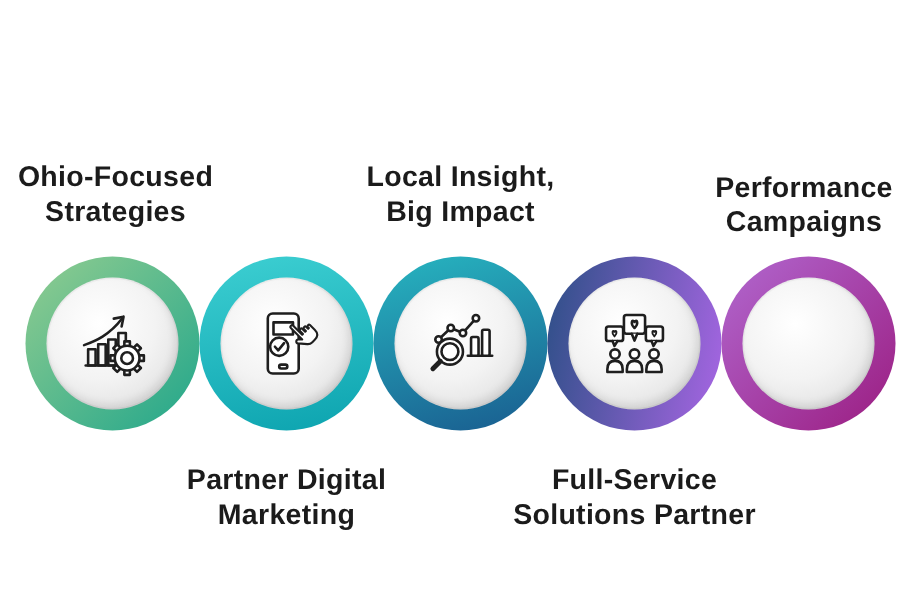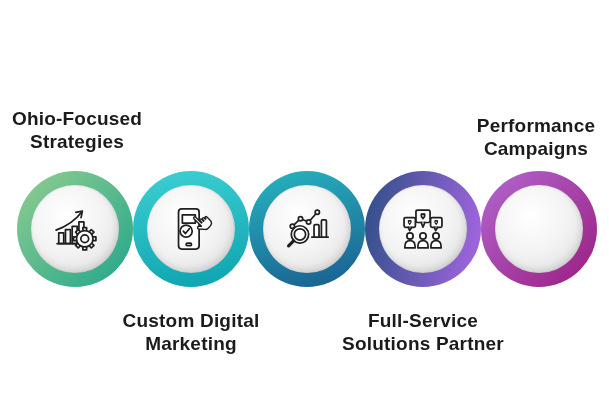--- a/index.html
+++ b/index.html
@@ -43,27 +43,31 @@
 </style>
 </head>
 <body>
 
 <div class="stage">
 
   <div class="label l1">
     <div>Ohio-Focused</div>
     <div>Strategies</div>
   </div>
+  <div class="label l3">
+    <div>Local Insight,</div>
+    <div>Big Impact</div>
+  </div>
   <div class="label l5">
     <div>Performance</div>
     <div>Campaigns</div>
   </div>
 
   <div class="label l2">
-    <div>Custom Digital</div>
+    <div>Partner Digital</div>
     <div>Marketing</div>
   </div>
   <div class="label l4">
     <div>Full-Service</div>
     <div>Solutions Partner</div>
   </div>
 
   <div class="ring c1" style="background: linear-gradient(135deg, rgb(146, 205, 144), rgb(33, 166, 139));">
     <div class="disc">
       <svg class="icon" width="52" height="52" viewBox="0 0 48 48">

